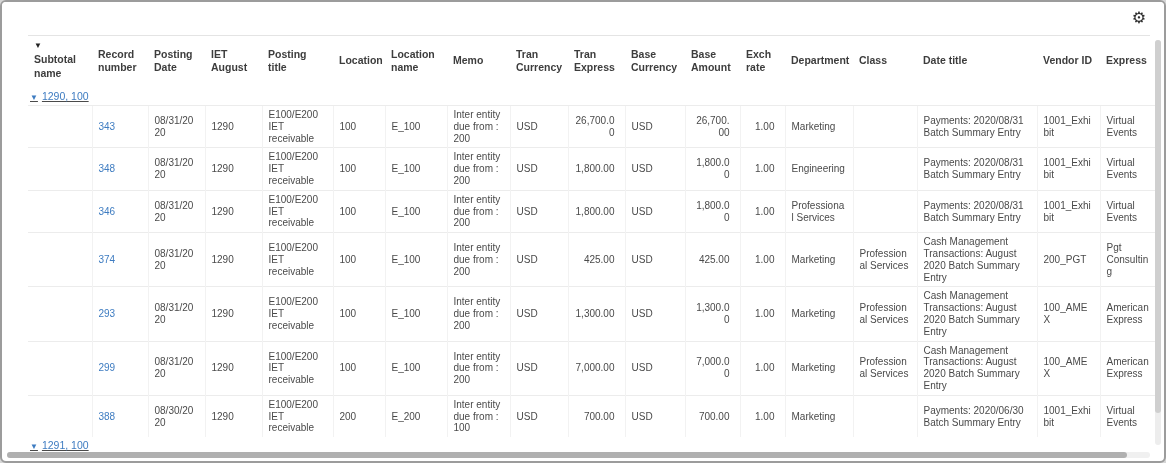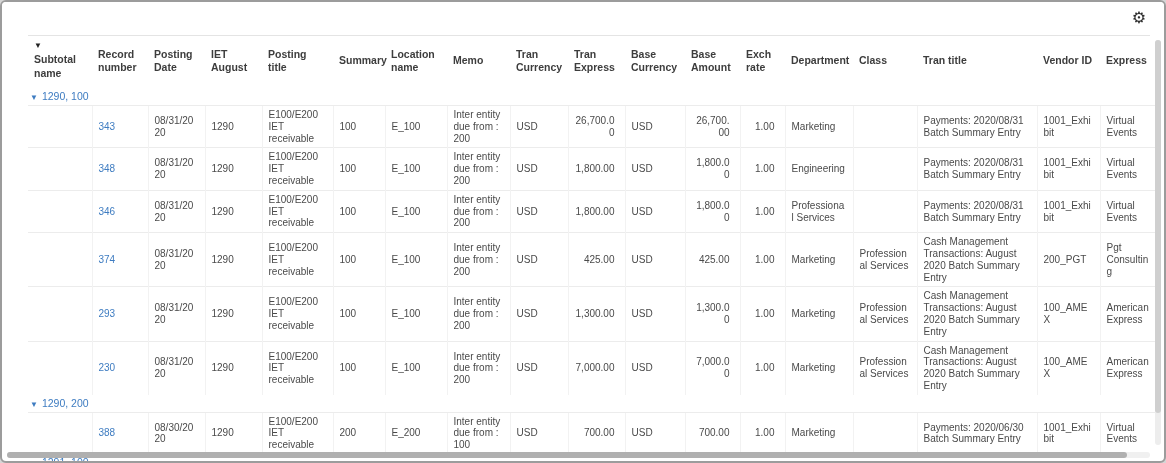--- a/index.html
+++ b/index.html
@@ -34,21 +34,21 @@
     text-align:left; vertical-align:middle;
     padding:6px 6px 8px 6px; line-height:1.3;
   }
   th .sort-caret { display:block; font-size:8px; color:#222; line-height:8px; margin-bottom:3px; }
   td {
     font-size:10px; color:#4a4a4a; vertical-align:middle;
     padding:3px 6px; line-height:1.18;
     border-left:1px solid #f2f2f2;
     word-wrap:break-word;
   }
-  td:first-child { border-left:none; }
+  td:first-child { border-left:none;text-decoration:underline; }
   tr.data-row td { border-top:1px solid #ececec; }
   tr.group-row td { border-left:none; padding:2px 0 2px 2px; }
   .group-link {
     font-size:10.5px; color:#3e7cc1; cursor:pointer; white-space:nowrap;
   }
   .group-link .tri { font-size:8px; color:#3e7cc1; margin-right:4px; }
   a.rec-link { color:#3e7cc1; text-decoration:none; cursor:pointer; }
   td.num { text-align:right; padding-right:10px; }
   .vscroll {
     position:absolute; right:3px; top:38px; bottom:16px; width:6px;
@@ -91,31 +91,31 @@
         <col style="width: 63px;">
         <col style="width: 56px;">
       </colgroup>
     <thead>
         <tr id="grid-head">
           <th><span class="sort-caret">▼</span><span>Subtotal name</span></th>
           <th><span>Record number</span></th>
           <th><span>Posting Date</span></th>
           <th><span>IET August</span></th>
           <th><span>Posting title</span></th>
-          <th><span>Summary</span></th>
+          <th><span>Location</span></th>
           <th><span>Location name</span></th>
           <th><span>Memo</span></th>
           <th><span>Tran Currency</span></th>
           <th><span>Tran Express</span></th>
           <th><span>Base Currency</span></th>
           <th><span>Base Amount</span></th>
           <th><span>Exch rate</span></th>
           <th><span>Department</span></th>
           <th><span>Class</span></th>
-          <th><span>Tran title</span></th>
+          <th><span>Date title</span></th>
           <th><span>Vendor ID</span></th>
           <th><span>Express</span></th>
         </tr>
       </thead>
     <tbody id="grid-body">
         <tr class="group-row">
           <td colspan="18"><span class="group-link"><span class="tri">▼</span><span>1290, 100</span></span></td>
         </tr>
         <tr class="data-row">
           <td></td>
@@ -212,40 +212,37 @@
           <td class="num">1,300.00</td>
           <td class="num">1.00</td>
           <td>Marketing</td>
           <td>Professional Services</td>
           <td>Cash Management Transactions: August 2020 Batch Summary Entry</td>
           <td>100_AMEX</td>
           <td>American Express</td>
         </tr>
         <tr class="data-row">
           <td></td>
-          <td><a class="rec-link">230</a></td>
+          <td><a class="rec-link">299</a></td>
           <td>08/31/2020</td>
           <td>1290</td>
           <td>E100/E200 IET receivable</td>
           <td>100</td>
           <td>E_100</td>
           <td>Inter entity due from : 200</td>
           <td>USD</td>
           <td class="num">7,000.00</td>
           <td>USD</td>
           <td class="num">7,000.00</td>
           <td class="num">1.00</td>
           <td>Marketing</td>
           <td>Professional Services</td>
           <td>Cash Management Transactions: August 2020 Batch Summary Entry</td>
           <td>100_AMEX</td>
           <td>American Express</td>
-        </tr>
-        <tr class="group-row">
-          <td colspan="18"><span class="group-link"><span class="tri">▼</span><span>1290, 200</span></span></td>
         </tr>
         <tr class="data-row">
           <td></td>
           <td><a class="rec-link">388</a></td>
           <td>08/30/2020</td>
           <td>1290</td>
           <td>E100/E200 IET receivable</td>
           <td>200</td>
           <td>E_200</td>
           <td>Inter entity due from : 100</td>

